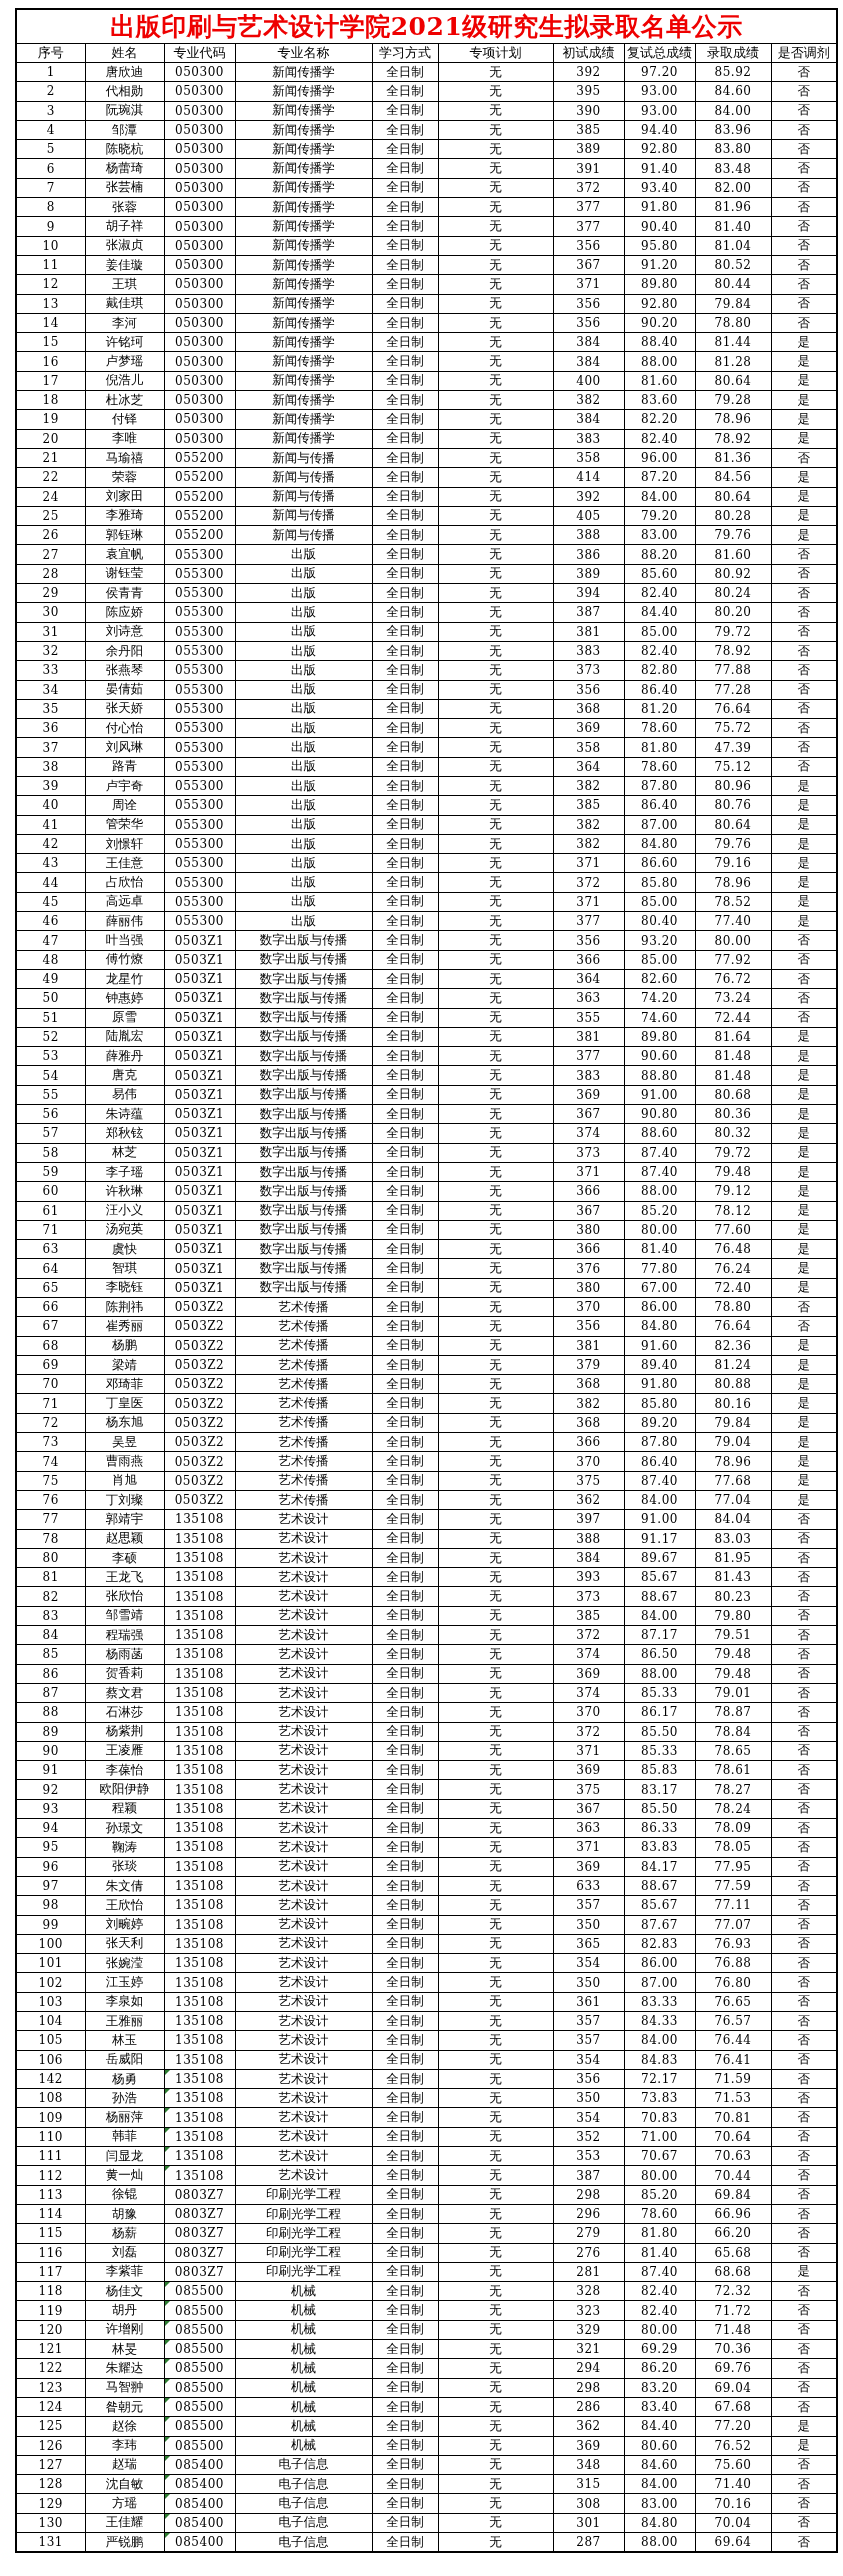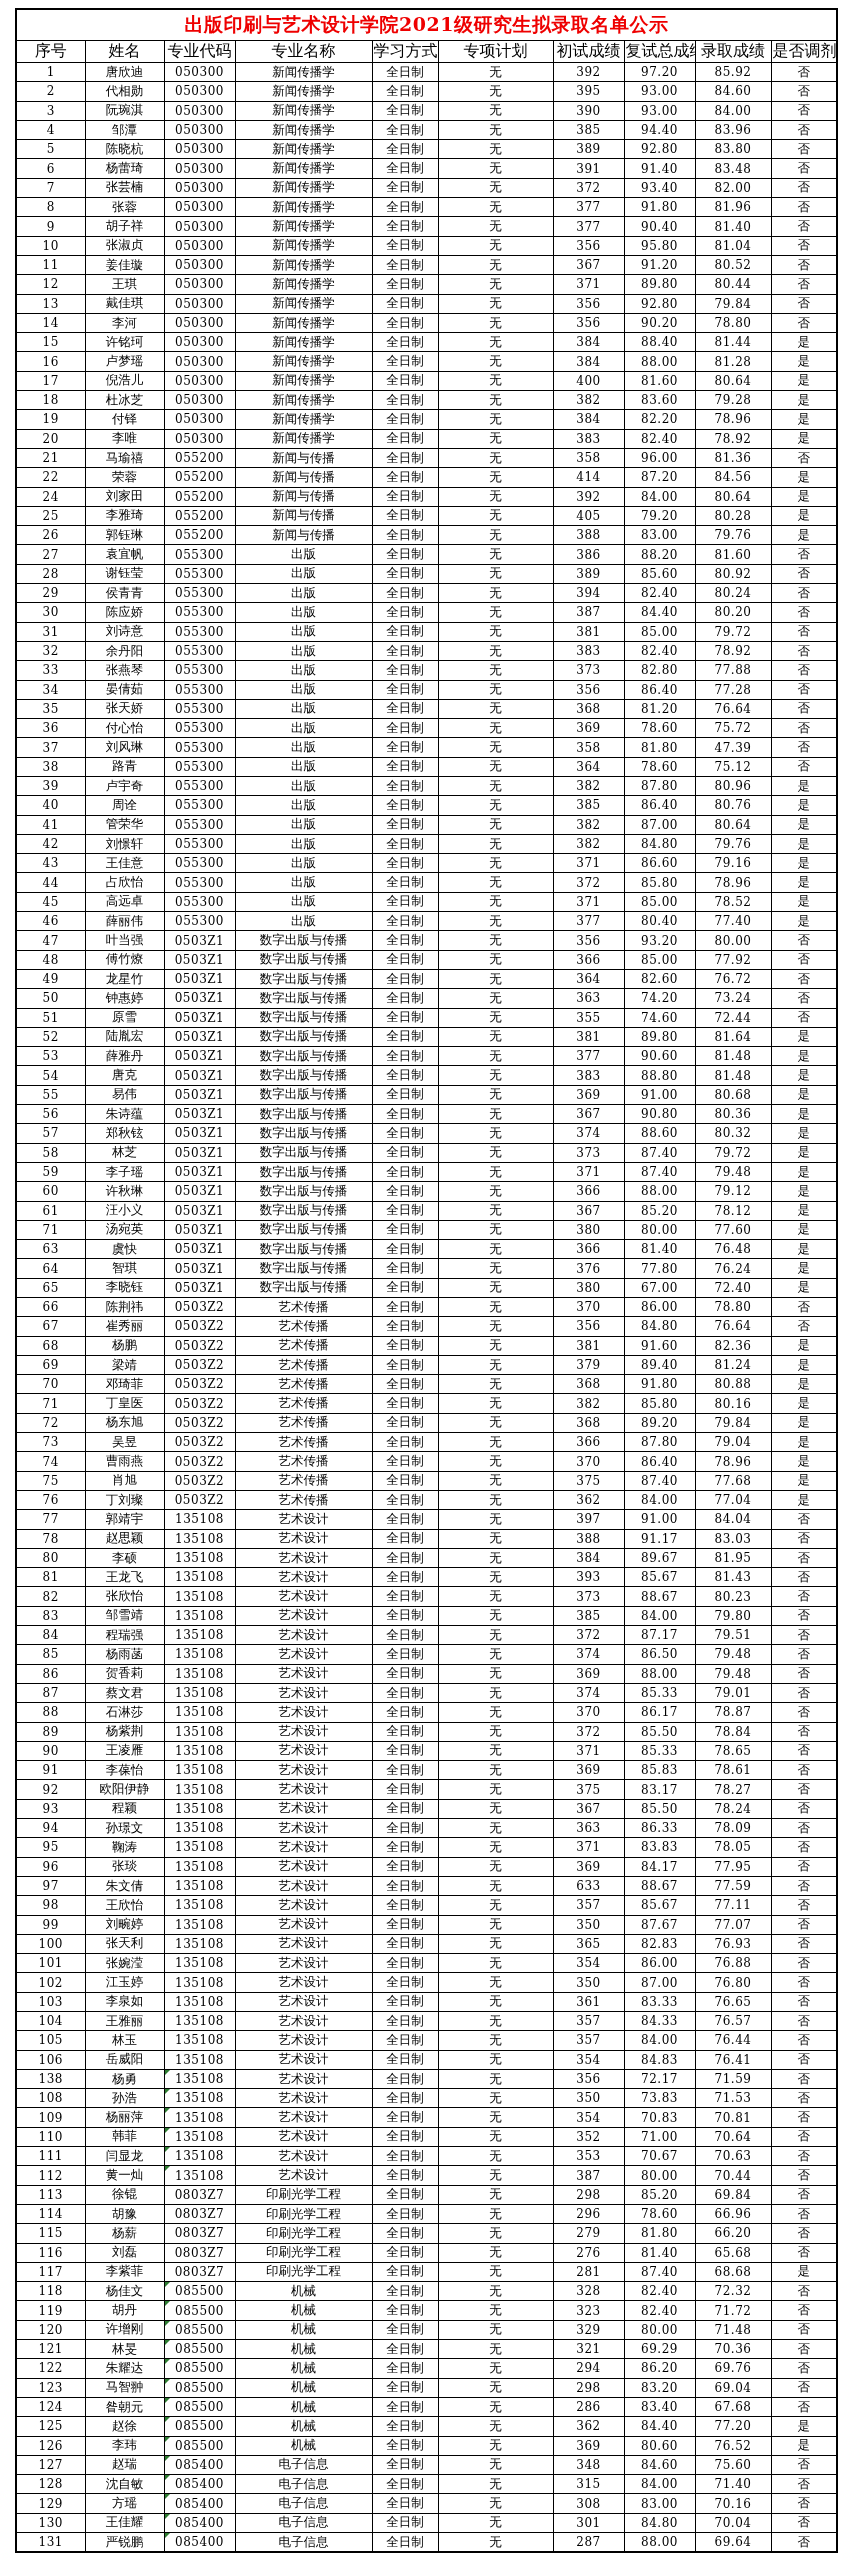--- a/index.html
+++ b/index.html
@@ -21,25 +21,25 @@
     text-align:center;
     vertical-align:middle;
     font-weight:normal;
     font-size:12.5px;
     height:18.3px;
     overflow:hidden;
     white-space:nowrap;
   }
   tr.title-row th{
     height:30px;
-    font-size:19px;
+    font-size:25px;
     font-weight:bold;
     letter-spacing:0.5px;
   }
-  tr.header-row td{height:17px;font-size:16px;}
+  tr.header-row td{height:17px;font-size:13px;}
   td.num{font-size:12px;letter-spacing:0.5px;}
   td.flag{position:relative;}
   td.flag::before{
     content:"";
     position:absolute;top:0;left:0;width:0;height:0;
     border-top:5px solid #2e7d32;
     border-right:5px solid transparent;
   }
 </style>
 </head>
@@ -1319,21 +1319,21 @@
           <td class="num">135108</td>
           <td>艺术设计</td>
           <td>全日制</td>
           <td>无</td>
           <td class="num">354</td>
           <td class="num">84.83</td>
           <td class="num">76.41</td>
           <td>否</td>
         </tr>
         <tr>
-          <td class="num">138</td>
+          <td class="num">142</td>
           <td>杨勇</td>
           <td class="num flag">135108</td>
           <td>艺术设计</td>
           <td>全日制</td>
           <td>无</td>
           <td class="num">356</td>
           <td class="num">72.17</td>
           <td class="num">71.59</td>
           <td>否</td>
         </tr>

